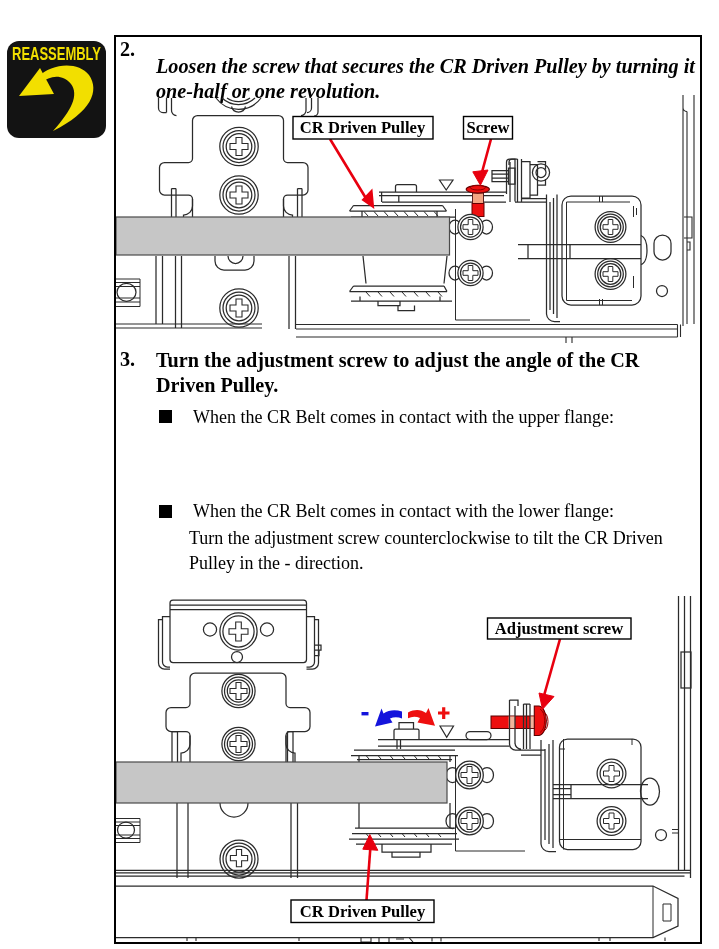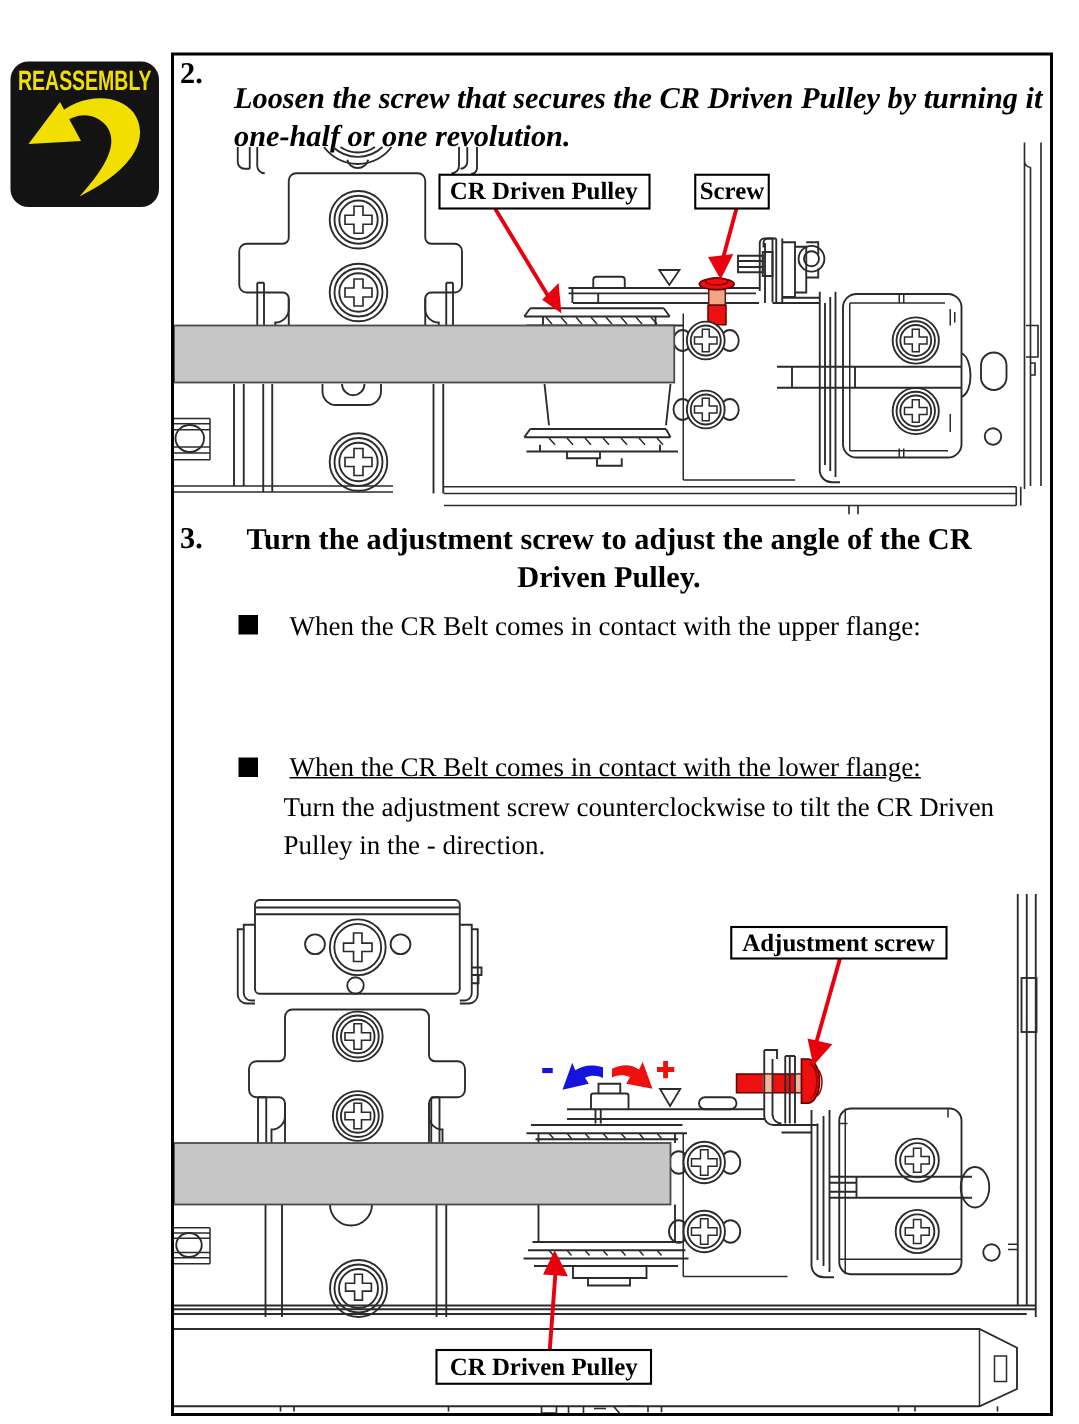--- a/index.html
+++ b/index.html
@@ -22,27 +22,27 @@
     <g fill="#f2df00">
       <path d="M 19 63 L 40 35 L 54 61 Z"></path>
       <path d="M 38 44 C 52 30 78 28 89 42 C 100 58 91 79 53 98 C 72 77 79 62 71 51 C 63 41 50 42 41 50 Z"></path>
     </g>
   </svg>
 
   <div class="abs stepnum" style="left:120px;top:20px;">2.</div>
   <div class="abs steptxt" style="left:156px;top:36px;width:552px;font-style:italic;">Loosen the screw that secures the CR Driven Pulley by turning it one-half or one revolution.</div>
 
   <div class="abs stepnum" style="left:120px;top:330px;">3.</div>
-  <div class="abs steptxt" style="left:156px;top:330px;width:500px;text-align:center;">Turn the adjustment screw to adjust the angle of the CR Driven Pulley.</div>
+  <div class="abs steptxt" style="left:156px;top:330px;width:500px;">Turn the adjustment screw to adjust the angle of the CR Driven Pulley.</div>
 
   <div class="abs" style="left:159px;top:392px;width:13px;height:13px;background:#000;"></div>
   <div class="abs body" style="left:193px;top:387px;">When the CR Belt comes in contact with the upper flange:</div>
 
   <div class="abs" style="left:159px;top:487px;width:13px;height:13px;background:#000;"></div>
-  <div class="abs body" style="left:193px;top:481px;text-decoration:underline;">When the CR Belt comes in contact with the lower flange:</div>
+  <div class="abs body" style="left:193px;top:481px;">When the CR Belt comes in contact with the lower flange:</div>
   <div class="abs body" style="left:189px;top:508px;width:482px;">Turn the adjustment screw counterclockwise to tilt the CR Driven Pulley in the - direction.</div>
 
   <svg id="diag1" class="abs" style="left:116px;top:75px" width="584" height="250" viewBox="116 75 584 250" fill="none" stroke="#2b2b2b" stroke-width="1.25">
 
     <path d="M158.5,80 V90 A4.5,4.5 0 0 0 163,94.5 L166.5,94.5 M166.5,80 V94.5 M171.5,80 V92 A5,5 0 0 0 176.5,97.5"></path>
 
     <path d="M306,80 V92 A5,5 0 0 1 301,97.5 M311.5,80 V90 A4.5,4.5 0 0 1 307,94.5 M318,80 V94 A4,4 0 0 1 314,98"></path>
 
     <path d="M216,80 A28,28 0 0 0 261,80 M222,80 A24,24 0 0 0 255,80 M227,80 A20,20 0 0 0 250,80"></path>
     <path d="M231.5,88.5 A7.2,7.2 0 0 0 245.5,88.5"></path>

